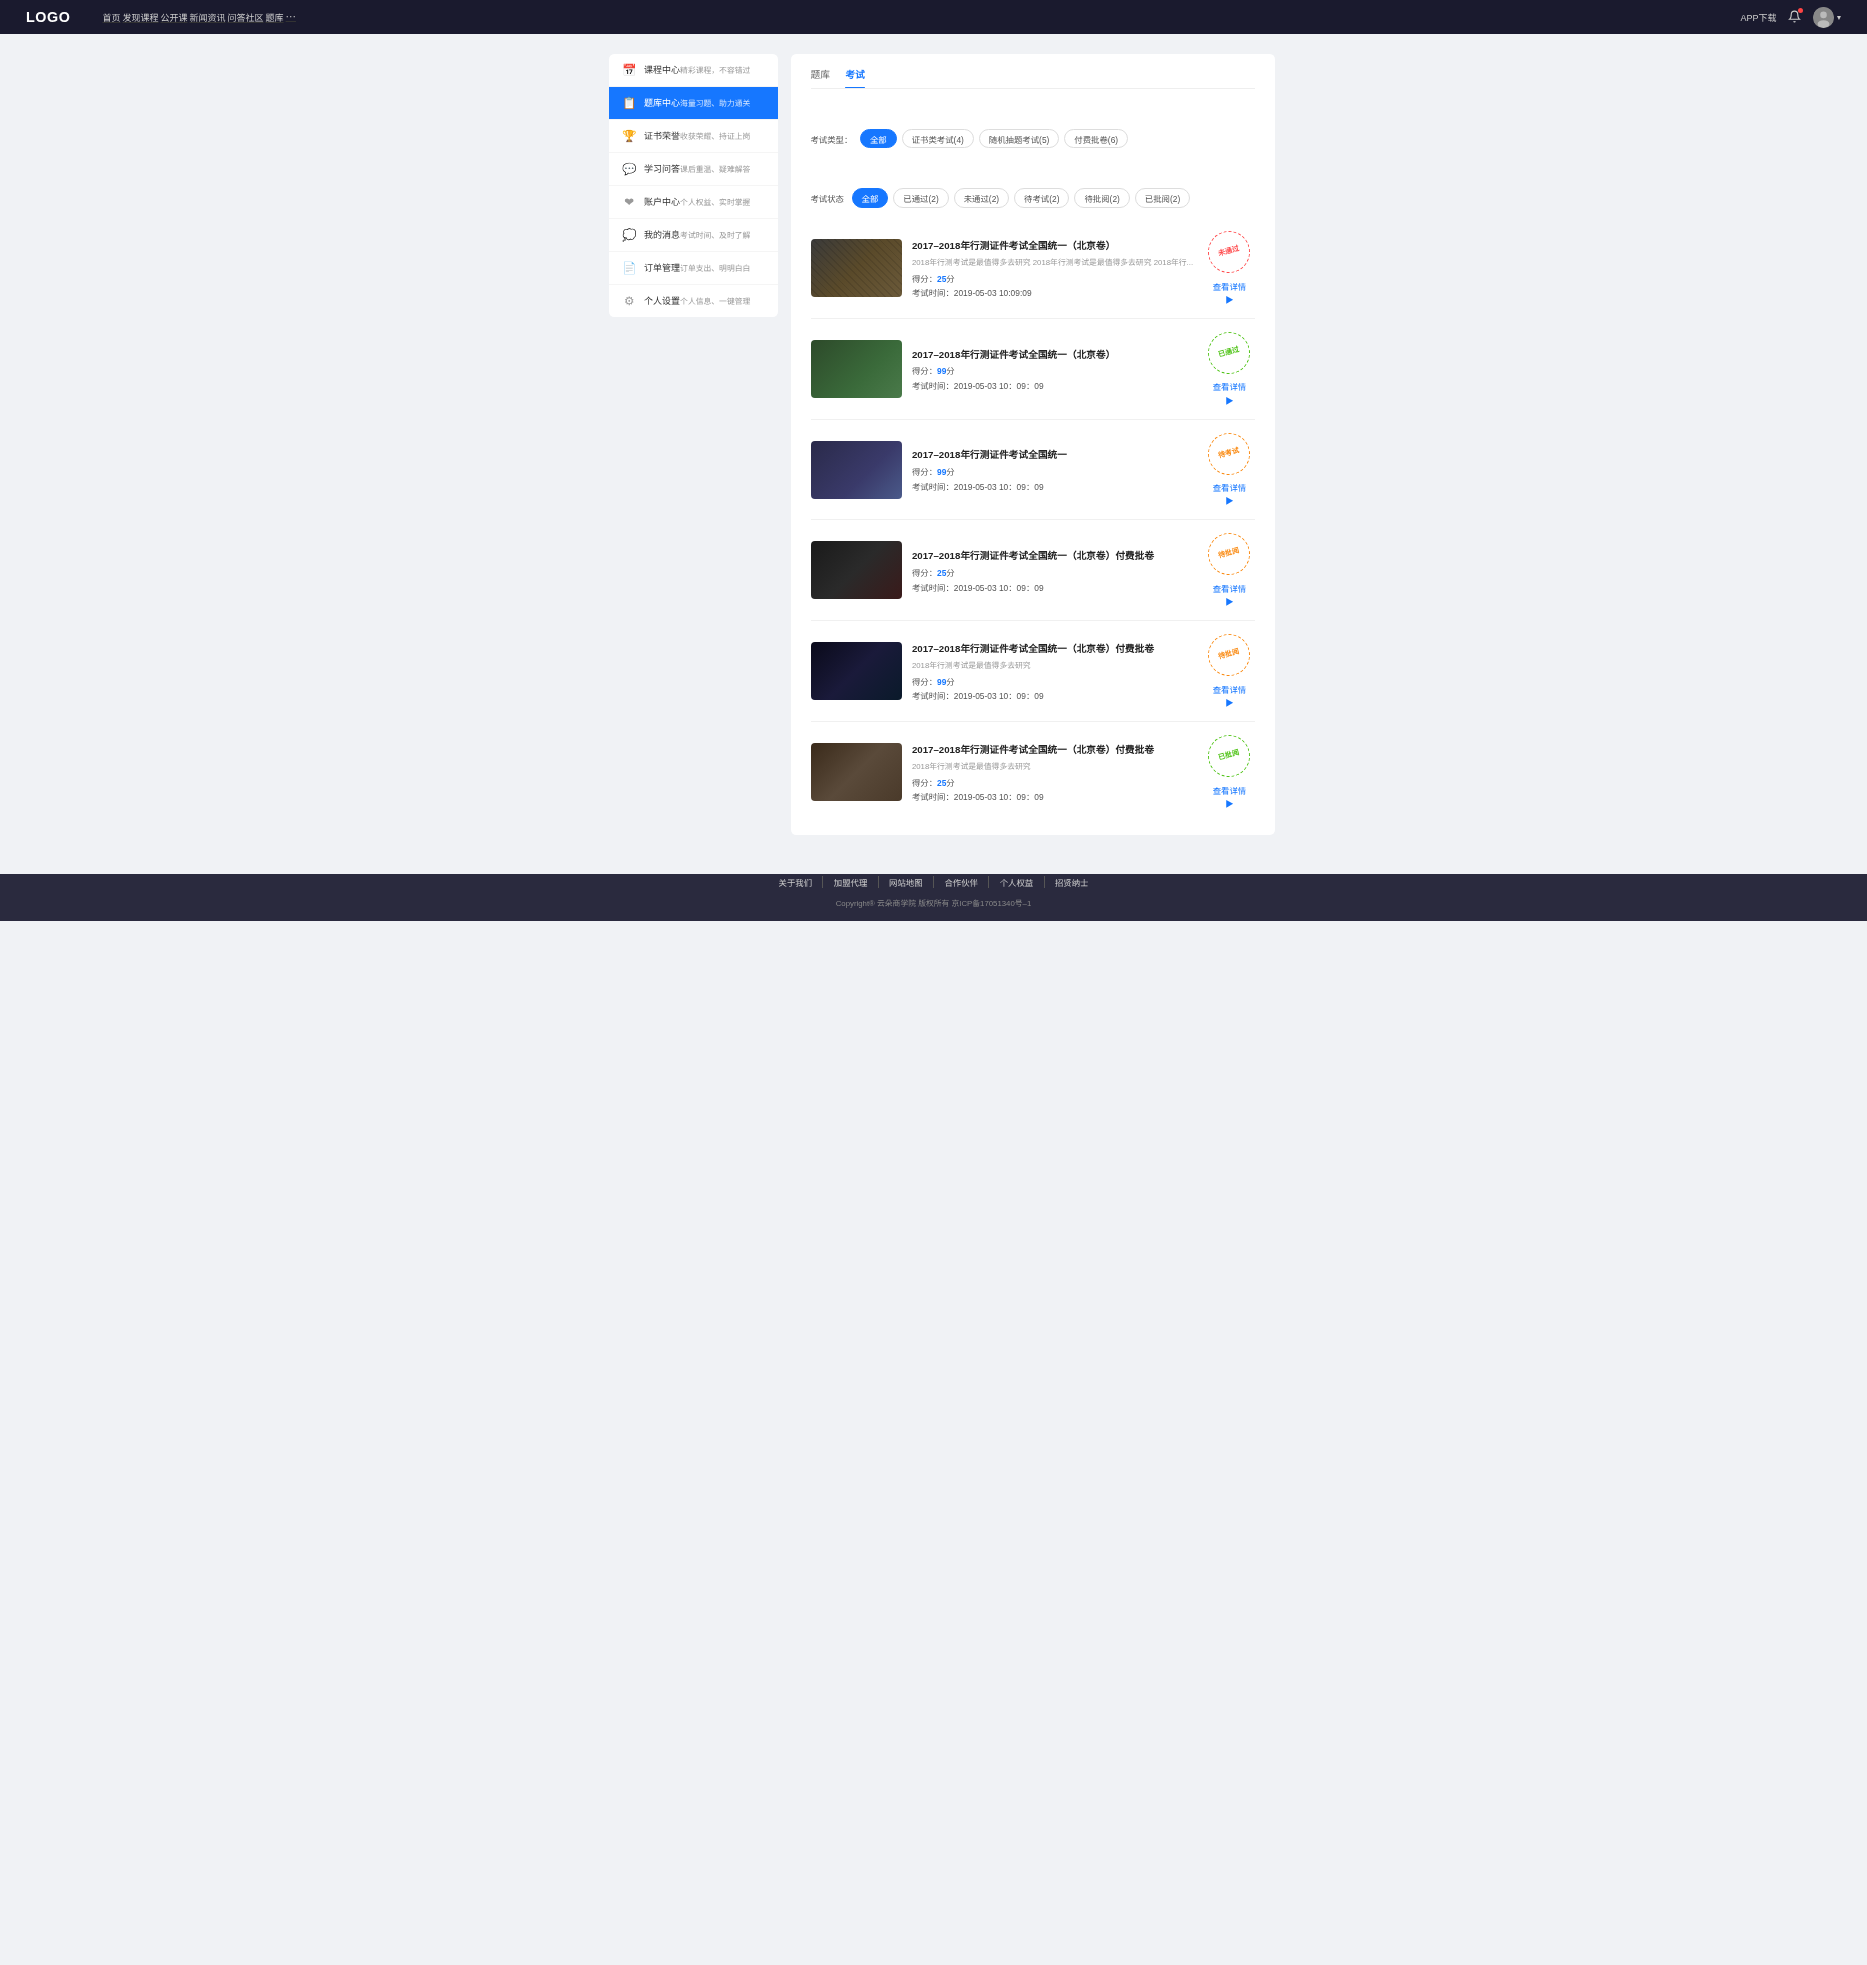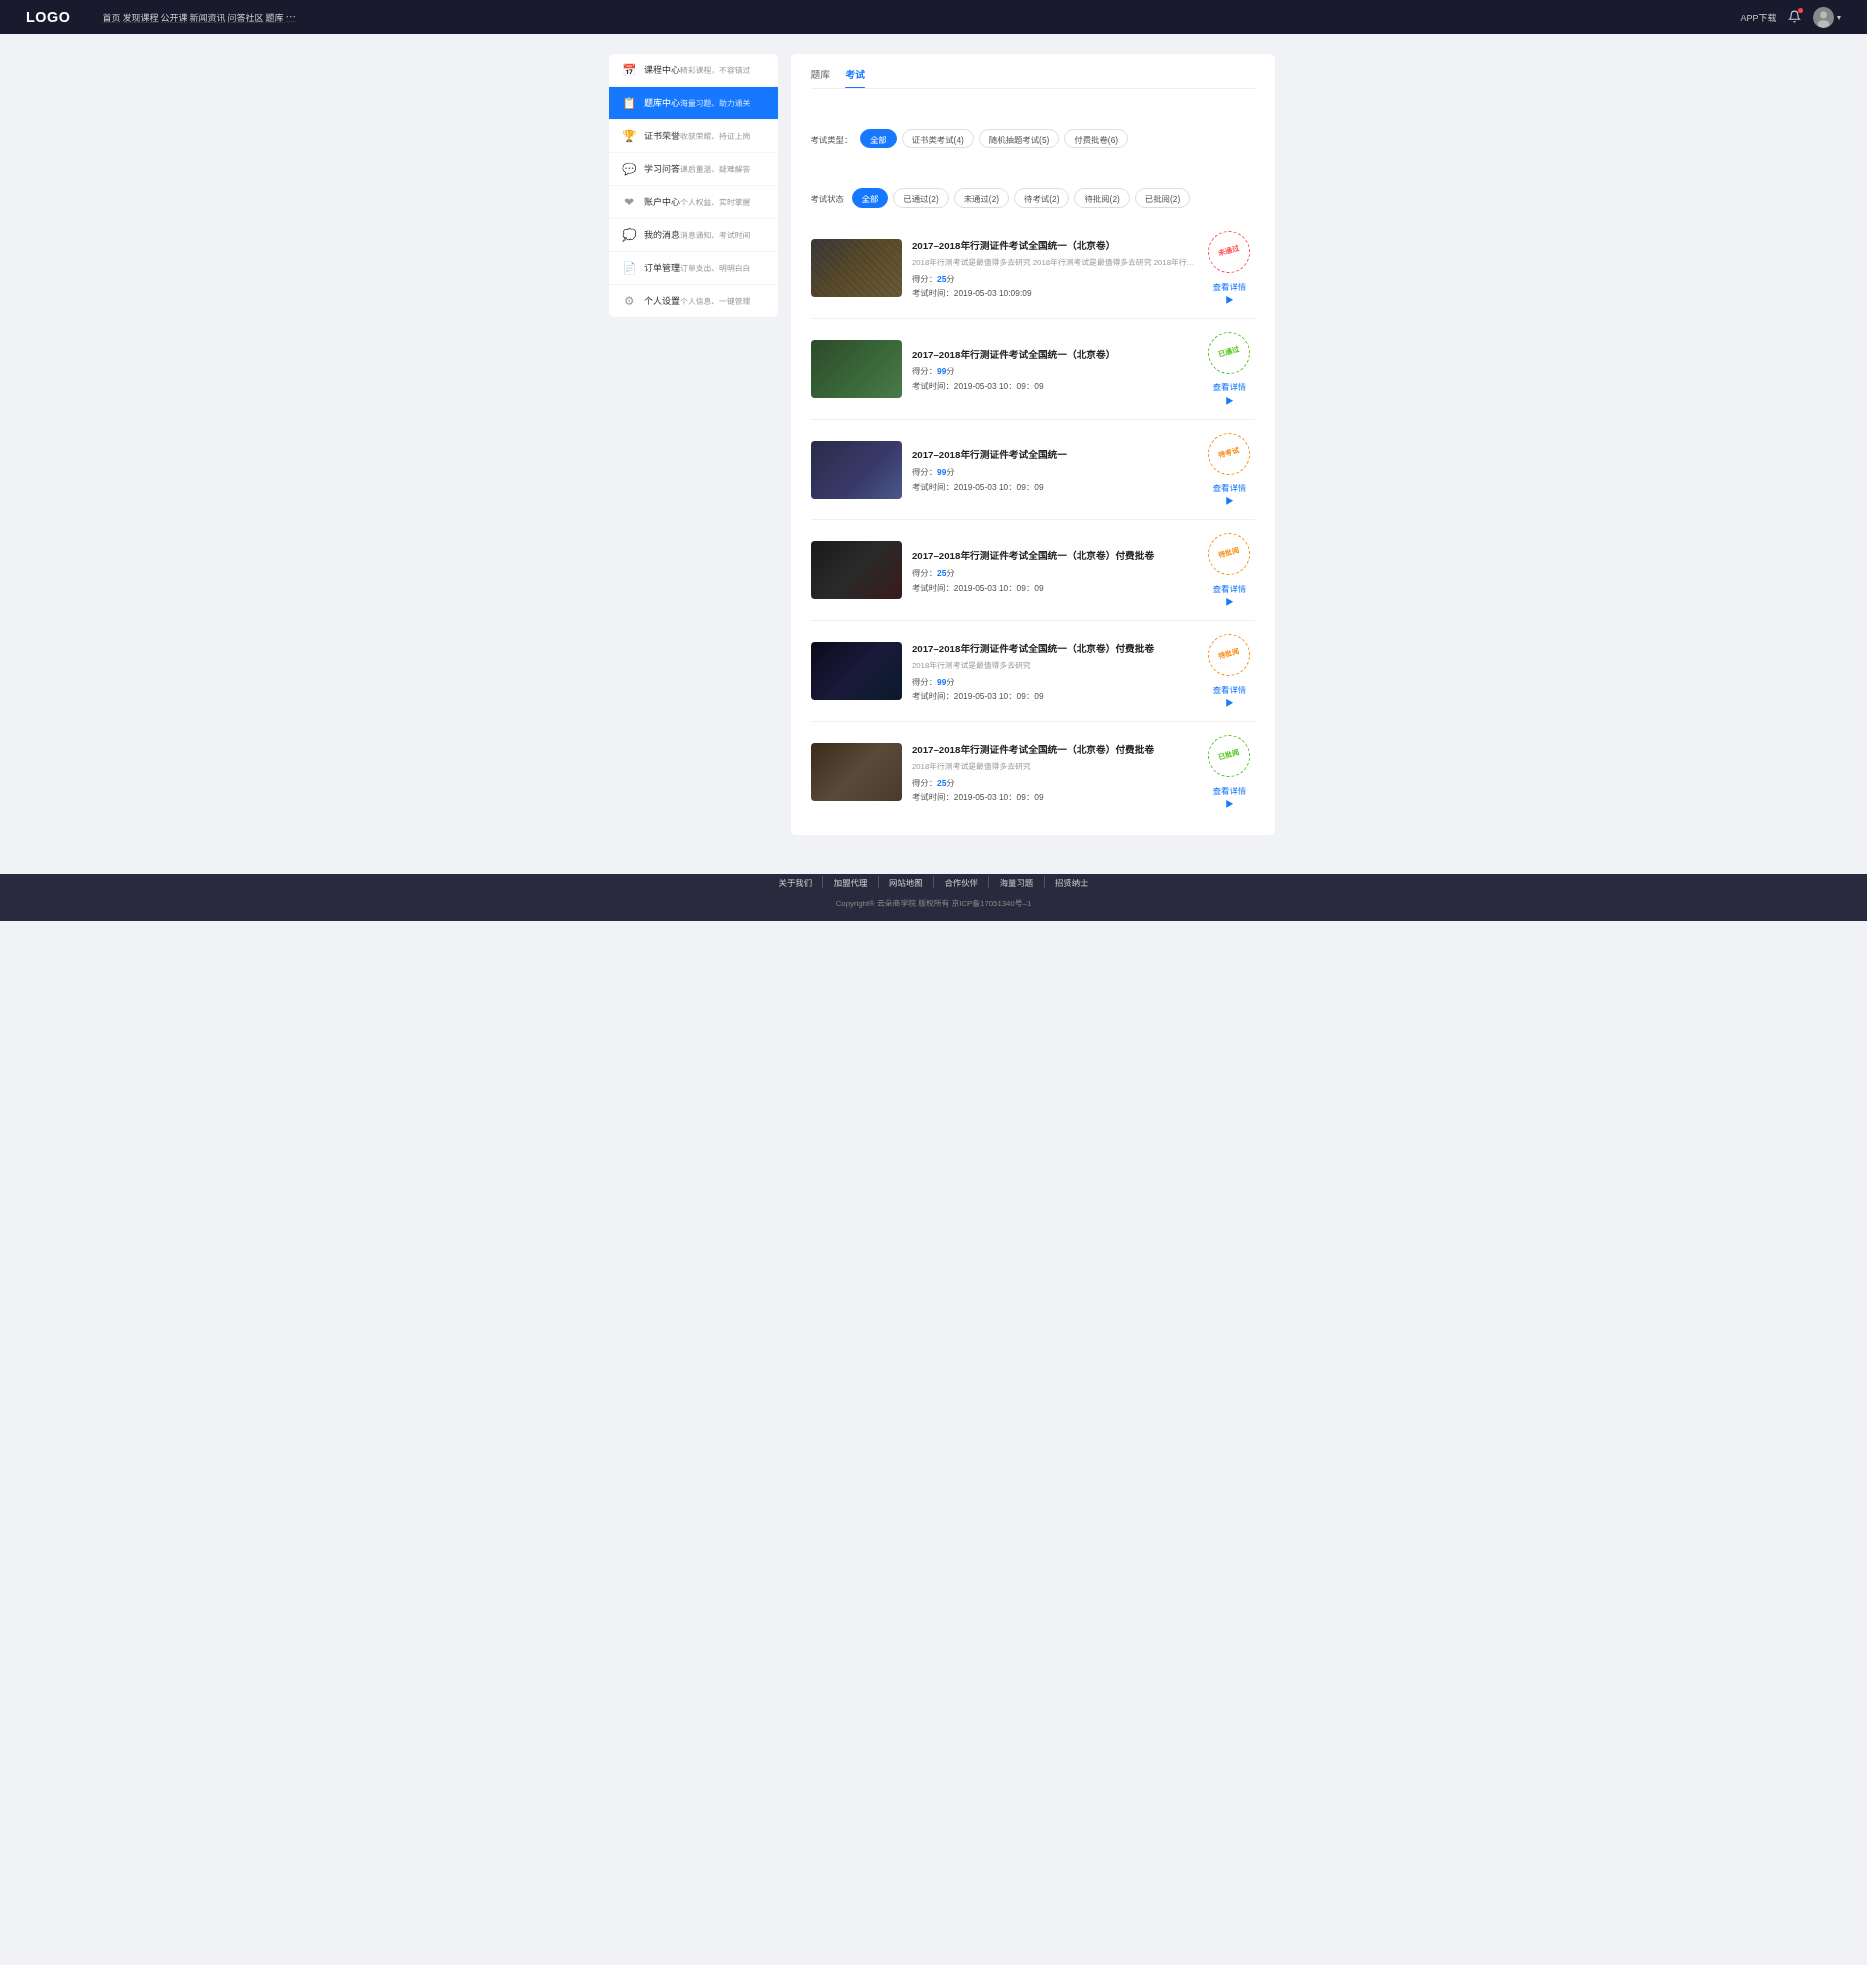--- a/index.html
+++ b/index.html
@@ -170,21 +170,21 @@
         <span class="menu-icon">❤</span>
         <div class="menu-texts">
           <span class="menu-title">账户中心</span>
           <span class="menu-sub">个人权益、实时掌握</span>
         </div>
       </div>
       <div class="menu-item">
         <span class="menu-icon">💭</span>
         <div class="menu-texts">
           <span class="menu-title">我的消息</span>
-          <span class="menu-sub">消息通知、考试时间</span>
+          <span class="menu-sub">考试时间、及时了解</span>
         </div>
       </div>
       <div class="menu-item">
         <span class="menu-icon">📄</span>
         <div class="menu-texts">
           <span class="menu-title">订单管理</span>
           <span class="menu-sub">订单支出、明明白白</span>
         </div>
       </div>
       <div class="menu-item">
@@ -350,18 +350,18 @@
     </div>
   </div>
 </div>
 
 <footer class="footer">
   <div class="footer-links">
     <a>关于我们</a>
     <a>加盟代理</a>
     <a>网站地图</a>
     <a>合作伙伴</a>
-    <a>海量习题</a>
+    <a>个人权益</a>
     <a>招贤纳士</a>
   </div>
   <div class="footer-copy">Copyright® 云朵商学院  版权所有    京ICP备17051340号–1</div>
 </footer>
 
 
 </body></html>

